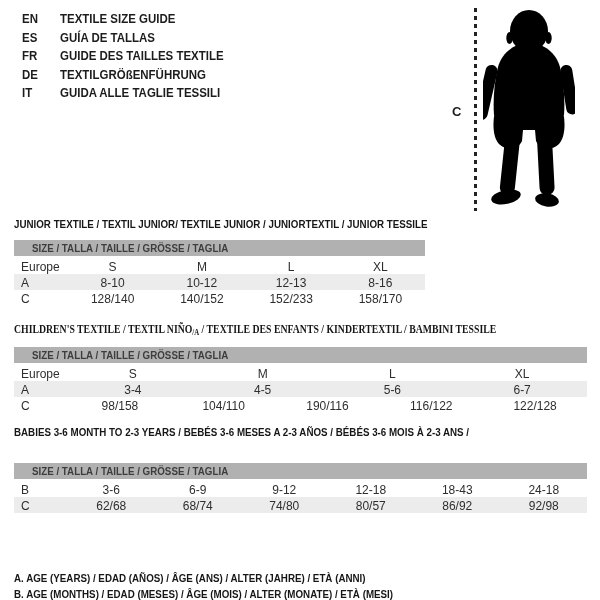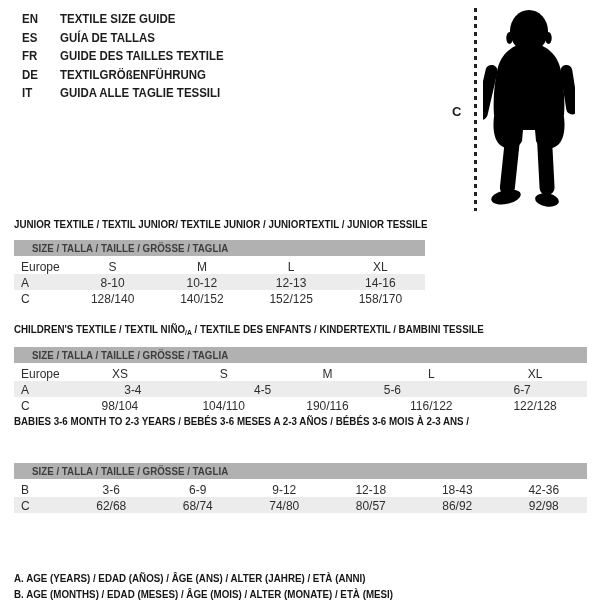--- a/index.html
+++ b/index.html
@@ -96,80 +96,79 @@
       <span class="tcell">S</span>
       <span class="tcell">M</span>
       <span class="tcell">L</span>
       <span class="tcell">XL</span>
     </div>
     <div class="trow shaded">
       <span class="tlabel">A</span>
       <span class="tcell">8-10</span>
       <span class="tcell">10-12</span>
       <span class="tcell">12-13</span>
-      <span class="tcell">14-16</span>
+      <span class="tcell">8-16</span>
     </div>
     <div class="trow">
       <span class="tlabel">C</span>
       <span class="tcell">128/140</span>
       <span class="tcell">140/152</span>
-      <span class="tcell">152/125</span>
+      <span class="tcell">152/233</span>
       <span class="tcell">158/170</span>
     </div>
   </div>
 
-  <div class="title" style="top:321px;">
+  <div class="title" style="top:321px;font-family:Liberation Serif, serif;">
     <span class="cx">
       <span>CHILDREN'S TEXTILE / TEXTIL NIÑO</span><span class="sub">/A</span><span> / TEXTILE DES ENFANTS / KINDERTEXTIL / BAMBINI TESSILE</span>
     </span>
   </div>
   <div class="size-table t-wide" style="top:347px;">
     <div class="thead">
       <span class="cx">SIZE / TALLA / TAILLE / GRÖSSE / TAGLIA</span>
     </div>
     <div class="trow">
       <span class="tlabel">Europe</span>
-      <span class="tcell">XS</span>
       <span class="tcell">S</span>
       <span class="tcell">M</span>
       <span class="tcell">L</span>
       <span class="tcell">XL</span>
     </div>
     <div class="trow shaded">
       <span class="tlabel">A</span>
       <span class="tcell">3-4</span>
       <span class="tcell">4-5</span>
       <span class="tcell">5-6</span>
       <span class="tcell">6-7</span>
     </div>
     <div class="trow">
       <span class="tlabel">C</span>
-      <span class="tcell">98/104</span>
+      <span class="tcell">98/158</span>
       <span class="tcell">104/110</span>
       <span class="tcell">190/116</span>
       <span class="tcell">116/122</span>
       <span class="tcell">122/128</span>
     </div>
   </div>
 
-  <div class="title" style="top:413px;">
+  <div class="title" style="top:424px;">
     <div><span class="cx">BABIES 3-6 MONTH TO 2-3 YEARS / BEBÉS 3-6 MESES A 2-3 AÑOS / BÉBÉS 3-6 MOIS À 2-3 ANS /</span></div>
   </div>
   <div class="size-table t-wide" style="top:463px;">
     <div class="thead">
       <span class="cx">SIZE / TALLA / TAILLE / GRÖSSE / TAGLIA</span>
     </div>
     <div class="trow">
       <span class="tlabel">B</span>
       <span class="tcell">3-6</span>
       <span class="tcell">6-9</span>
       <span class="tcell">9-12</span>
       <span class="tcell">12-18</span>
       <span class="tcell">18-43</span>
-      <span class="tcell">42-36</span>
+      <span class="tcell">24-18</span>
     </div>
     <div class="trow shaded">
       <span class="tlabel">C</span>
       <span class="tcell">62/68</span>
       <span class="tcell">68/74</span>
       <span class="tcell">74/80</span>
       <span class="tcell">80/57</span>
       <span class="tcell">86/92</span>
       <span class="tcell">92/98</span>
     </div>

